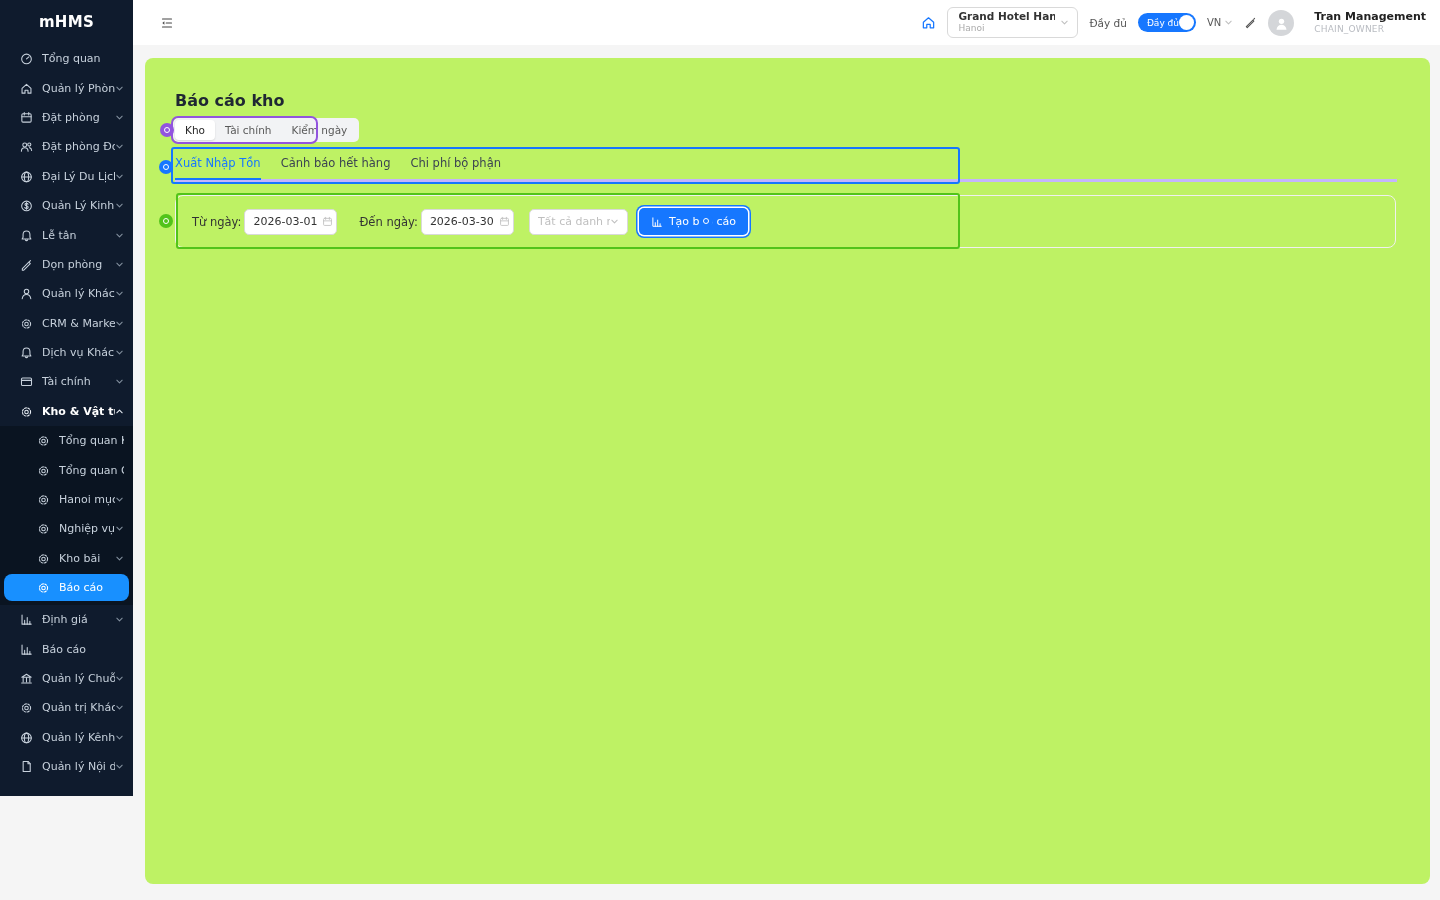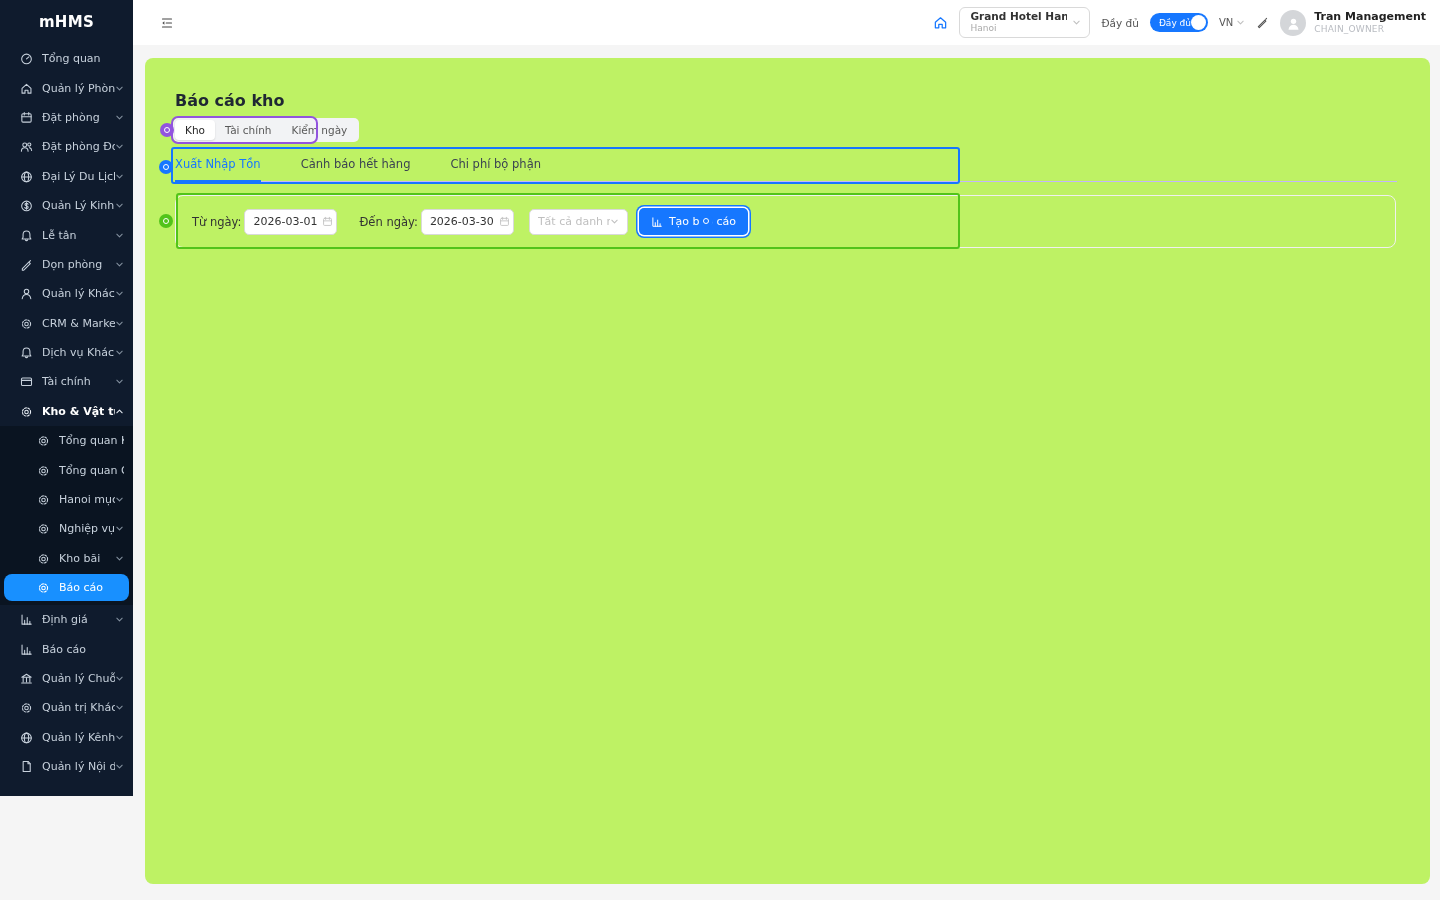--- a/index.html
+++ b/index.html
@@ -43,39 +43,39 @@
   .chev{color:#bfbfbf;}
   .chev svg{width:9px;height:9px;}
   .mode-label{font-size:10.5px;color:#555;}
   .toggle{width:58px;height:19px;background:#1677ff;border-radius:10px;position:relative;
     display:flex;align-items:center;padding-left:9px;cursor:pointer;}
   .toggle-text{color:#fff;font-size:9px;}
   .knob{position:absolute;right:2px;top:2px;width:15px;height:15px;background:#fff;border-radius:50%;}
   .lang{display:flex;align-items:center;gap:3px;font-size:10px;color:#555;font-weight:normal;cursor:pointer;}
   .brush{color:#555;cursor:pointer;}
   .brush svg{width:13px;height:13px;}
-  .user{display:flex;align-items:center;gap:8px;cursor:pointer;}
+  .user{display:flex;align-items:center;gap:20px;cursor:pointer;}
   .avatar{width:26px;height:26px;border-radius:50%;background:#d4d6d9;color:#fff;
     display:flex;align-items:center;justify-content:center;overflow:hidden;}
   .avatar svg{width:15px;height:15px;margin-top:2px;}
   .uname{font-size:11px;font-weight:bold;color:#222;line-height:1.3;white-space:nowrap;}
   .urole{font-size:9px;color:#b9bcc2;line-height:1.3;letter-spacing:.2px;}
 
   
   .content-card{position:absolute;left:145px;top:58px;width:1285px;height:826px;
     background:#bef264;border-radius:8px;z-index:1;}
   .page-title{position:absolute;left:30px;top:33px;margin:0;font-size:16px;
     font-weight:bold;color:#1f2733;}
   .segmented{position:absolute;left:28px;top:60px;height:24px;background:#f2f3f5;
     border-radius:5px;display:flex;align-items:center;padding:2px;}
   .seg-opt{font-size:10.5px;color:#595959;padding:0 10px;height:20px;display:flex;
     align-items:center;border-radius:4px;cursor:pointer;white-space:nowrap;text-align:right;}
   .seg-opt.selected{background:#fff;color:#262626;box-shadow:0 1px 2px rgba(0,0,0,.12);}
   .tabs{position:absolute;left:30px;top:89px;width:1222px;height:35px;
-    border-bottom:1px solid #c4b5fd;display:flex;gap:40px;align-items:center;}
+    border-bottom:3px solid #c4b5fd;display:flex;gap:20px;align-items:center;}
   .tab{font-size:11.5px;color:#3b4351;position:relative;height:100%;display:flex;
     align-items:center;cursor:pointer;white-space:nowrap;}
   .tab.active{color:#1677ff;}
   .tab.active::after{content:"";position:absolute;left:0;right:0;bottom:-1px;height:2px;background:#1677ff;}
   .filter-card{position:absolute;left:30px;top:137px;width:1221px;height:53px;
     border:1px solid #f0f0f0;border-radius:8px;display:flex;align-items:center;padding:0 16px;}
   .f-label{font-size:11.5px;color:#333;margin-right:3px;white-space:nowrap;}
   .date-input{width:93px;height:26px;border:1px solid #d9d9d9;border-radius:5px;background:#fff;
     display:flex;align-items:center;padding:0 8px;gap:5px;cursor:pointer;}
   .date-text{font-size:11px;color:#333;flex:1;white-space:nowrap;}

